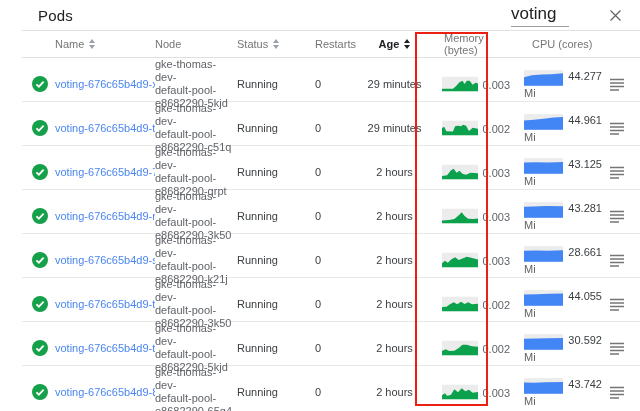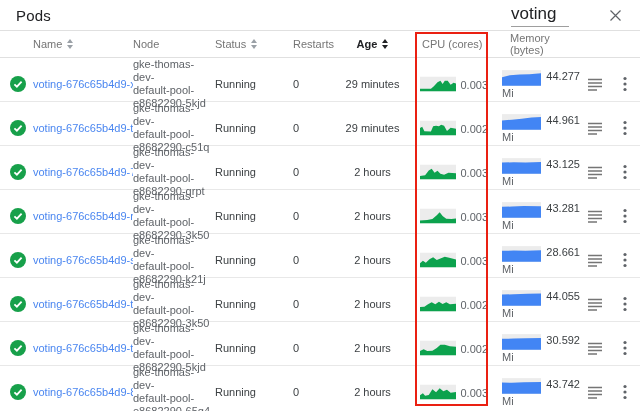--- a/index.html
+++ b/index.html
@@ -1,18 +1,18 @@
 <!DOCTYPE html>
 <html><head>
 <meta charset="utf-8">
 <style>
   * { margin:0; padding:0; box-sizing:border-box; }
   html,body { width:640px; height:411px; background:#fff; overflow:hidden;
     font-family:"Liberation Sans", sans-serif; color:#3c4043; }
-  .page { position:relative; width:640px; height:411px; }
+  .page { position:relative; width:640px; height:411px;padding-left:22px; }
 
   
   .titlebar { height:31px; display:flex; align-items:center; border-bottom:1px solid #e0e0e0; }
   .title { font-size:15px; color:#202124; margin-left:16px; letter-spacing:.2px; }
   .spacer { flex:1; }
   .search-wrap { display:flex; align-items:center; margin-right:18px; }
   .search-input { width:58px; border:none; border-bottom:1px solid #9e9e9e; outline:none;
     font-family:"Liberation Sans", sans-serif; font-size:17px; color:#202124; padding:1px 0 2px 0;
     background:transparent; }
   .clear-btn { background:none; border:none; cursor:pointer; margin-left:40px; padding:0; display:flex; }
@@ -95,26 +95,26 @@
     <div class="cell">
       <span>Restarts</span>
     </div>
     <div class="cell h-age">
       <span>Age</span>
       <span class="sort active">
           <i class="up"></i>
           <i class="dn"></i>
         </span>
     </div>
+    <div class="cell h-mem">
+      <span>Memory (bytes)</span>
+    </div>
     <div class="cell h-cpu">
       <span>CPU (cores)</span>
     </div>
-    <div class="cell h-mem">
-      <span>Memory (bytes)</span>
-    </div>
     <div class="cell"></div>
     <div class="cell"></div>
   </div>
 
   <div id="table-body">
   <div class="grid row">
     <div class="c-check">
       <svg width="16" height="16" viewBox="0 0 16 16">
         <circle class="check-bg" cx="8" cy="8" r="8" fill="#17a04a"></circle>
         <path d="M4.4 8.3 L6.9 10.7 L11.6 5.6" stroke="#fff" stroke-width="1.8" fill="none"></path>

